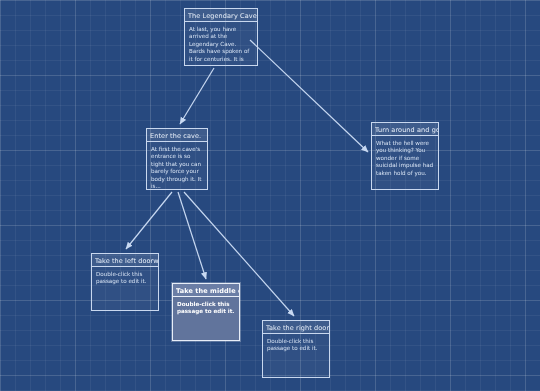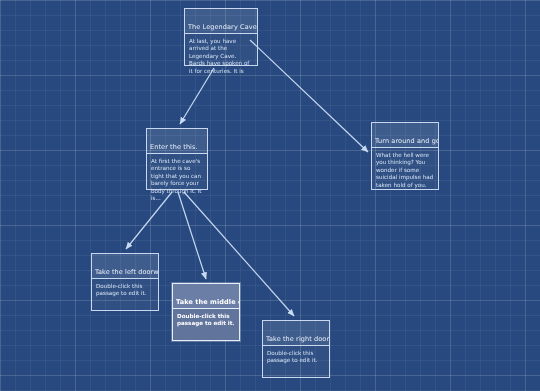--- a/index.html
+++ b/index.html
@@ -41,21 +41,21 @@
   }
   .passage.selected {
     background: #61749c;
     border: 1px solid #e8eef8;
     box-shadow: 0 0 0 1px rgba(255,255,255,0.25);
   }
   .p-title {
     box-sizing: border-box;
     height: 13px;
     line-height: 12px;
-    padding: 12px 3px;
+    padding: 1px 3px;
     font-size: 6.5px;
     color: #e9f0fa;
     white-space: nowrap;
     overflow: hidden;
     border-bottom: 1px solid #c9d8ef;
     background: rgba(255,255,255,0.07);
     letter-spacing: 0.1px;
   }
   .passage.selected .p-title {
     background: #6b7ea6;
@@ -95,21 +95,21 @@
         <line x1="184" y1="192" x2="294" y2="316" stroke="#c8d9f2" stroke-width="1.2" marker-end="url(#arrowhead)"></line>
       </g>
   </svg>
 
   <div id="passage-layer">
       <div class="passage" style="left: 184px; top: 8px; width: 74px; height: 58px;">
         <div class="p-title">The Legendary Cave</div>
         <div class="p-body">At last, you have arrived at the Legendary Cave. Bards have spoken of it for centuries. It is</div>
       </div>
       <div class="passage" style="left: 146px; top: 128px; width: 62px; height: 62px;">
-        <div class="p-title">Enter the this.</div>
+        <div class="p-title">Enter the cave.</div>
         <div class="p-body">At first the cave's entrance is so tight that you can barely force your body through it. It is...</div>
       </div>
       <div class="passage" style="left: 371px; top: 122px; width: 68px; height: 68px;">
         <div class="p-title">Turn around and go h</div>
         <div class="p-body">What the hell were you thinking? You wonder if some suicidal impulse had taken hold of you.</div>
       </div>
       <div class="passage" style="left: 91px; top: 253px; width: 68px; height: 58px;">
         <div class="p-title">Take the left doorwa</div>
         <div class="p-body">Double-click this passage to edit it.</div>
       </div>

